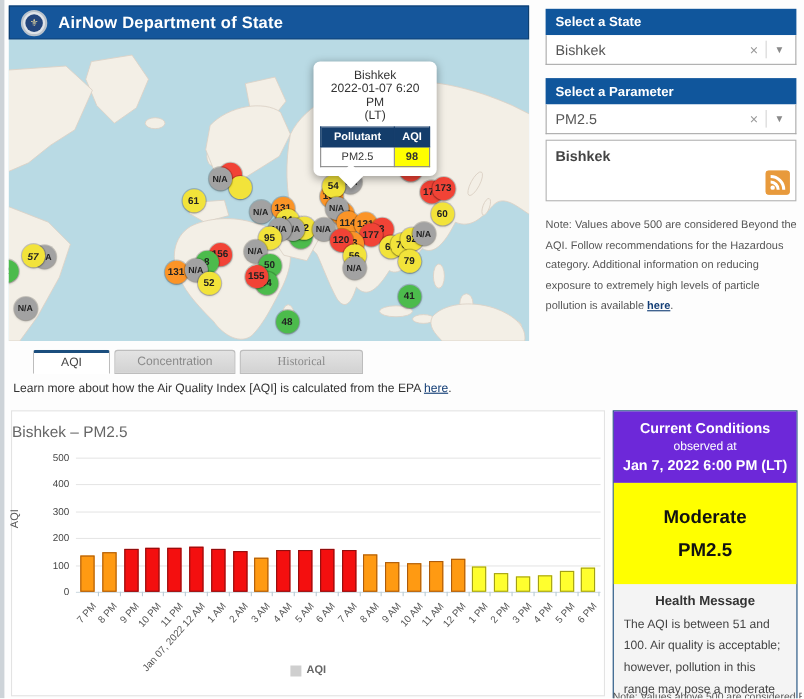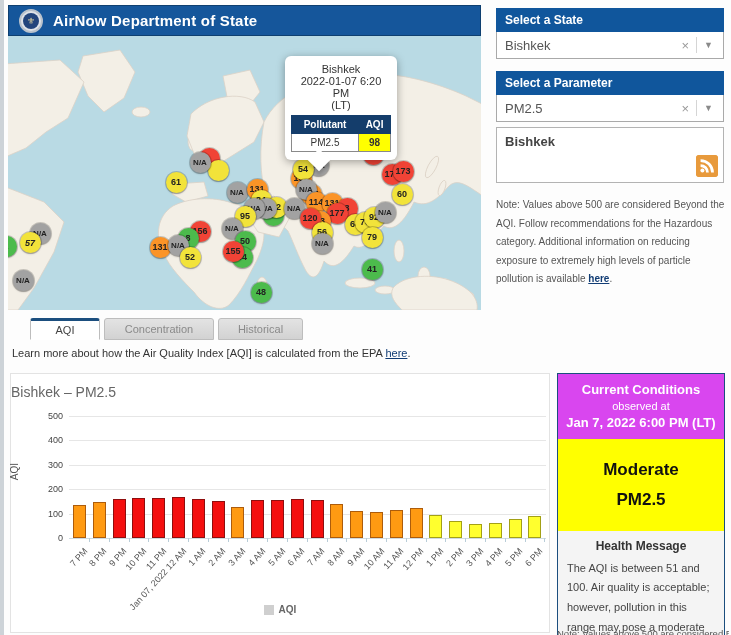--- a/index.html
+++ b/index.html
@@ -60,21 +60,21 @@
   .note-text { position:absolute; left:496px; top:196px; width:230px; font-size:10px; color:#555;
     line-height:1.85; }
   .note-text a, .inline-link { color:#123d75; font-weight:bold; text-decoration:underline; cursor:pointer; }
 
   
   #tabs { position:absolute; left:30px; top:318px; display:flex; gap:4px; }
   .tab { height:22px; display:flex; align-items:center; justify-content:center;
     font-size:11px; border:1px solid #bdbdbd; border-radius:3px 3px 0 0; cursor:pointer;
     background:linear-gradient(#e3e3e3,#d2d2d2); color:#8a8a8a; }
   .tab.active { background:#ffffff; color:#444; border-top:3px solid #1b4e7e; border-bottom:1px solid #fff; }
-  .tab:nth-child(1){ width:70px; } .tab:nth-child(2){ width:110px; } .tab:nth-child(3){ width:85px; }
+  .tab:nth-child(1){ width:70px; } .tab:nth-child(2){ width:110px; } .tab:nth-child(3){ width:112px;font-family:Liberation Serif, serif; }
 
   #learn-more { position:absolute; left:12px; top:347px; font-size:11px; color:#333; }
   #learn-more .inline-link { font-weight:normal; }
 
   
   #chart-panel { position:absolute; left:10px; top:373px; width:540px; height:260px; background:#ffffff;
     border:1px solid #e3e3e3; }
   #chart-title { position:absolute; left:0; top:10px; width:100%; text-align:left; font-size:14px; color:#666; }
   .gridline { position:absolute; height:1px; background:#e6e6e6; left:58px; width:477px; }
   .ytick { position:absolute; width:26px; text-align:right; font-size:9px; color:#444; left:26px; }
@@ -88,21 +88,21 @@
   .xtick-mark { position:absolute; top:164px; width:1px; height:4px; background:#b9cdd8; }
   .xlabel { position:absolute; width:110px; text-align:right; font-size:9px; color:#555;
     transform:rotate(-48deg); transform-origin:right top; white-space:nowrap; }
   #chart-legend { position:absolute; left:0; top:230px; width:100%; display:flex;
     align-items:center; justify-content:center; gap:5px; }
   #chart-legend .swatch { width:10px; height:10px; background:#cfcfcf; }
   #chart-legend .lbl { font-size:10px; color:#666; font-weight:bold; }
 
   
   #cc-panel { position:absolute; left:557px; top:373px; width:168px; border:1px solid #1b4e7e; background:#f4f4f4; }
-  #cc-header { background:#d946ef; color:#fff; text-align:center; padding:8px 6px 9px 6px; }
+  #cc-header { background:#6d28d9; color:#fff; text-align:center; padding:8px 6px 9px 6px; }
   #cc-header .l1 { font-size:13px; font-weight:bold; }
   #cc-header .l2 { font-size:11px; font-weight:normal; margin-top:3px; }
   #cc-header .l3 { font-size:13px; font-weight:bold; margin-top:3px; }
   #cc-aqi { background:#ffff00; text-align:center; padding:16px 6px; color:#111; }
   #cc-aqi div { font-size:17px; font-weight:bold; line-height:1.75; }
   #cc-health { padding:8px 9px 10px 9px; }
   #cc-health .h-title { text-align:center; font-size:12px; font-weight:bold; color:#333; margin-bottom:6px; }
   #cc-health .h-text { font-size:11px; color:#444; line-height:1.8; }
   #cc-note-cut { position:absolute; left:557px; top:628px; width:172px; font-size:9.5px; color:#555;
     white-space:nowrap; overflow:hidden; }
@@ -143,21 +143,21 @@
         <ellipse cx="424" cy="131" rx="4" ry="12" transform="rotate(28 424 131)"></ellipse>
         <ellipse cx="434" cy="152" rx="3" ry="8" transform="rotate(20 434 152)"></ellipse>
         <ellipse cx="452" cy="260" rx="14" ry="6"></ellipse>
         <path d="M385,252 C395,240 420,237 441,244 C461,251 471,262 469,274 L394,274 C387,267 381,260 385,252 Z"></path>
       </g>
     </svg>
 
     <div id="map-markers">
         <div class="marker m-green" style="left: -12.5px; top: 199.5px;">2</div>
         <div class="marker m-na" style="left: 21.5px; top: 186.5px;">N/A</div>
-        <div class="marker m-yellow" style="left: 11.5px; top: 196px; font-style: italic;">57</div>
+        <div class="marker m-yellow" style="left: 11.5px; top: 186px; font-style: italic;">57</div>
         <div class="marker m-na" style="left: 4.5px; top: 233.5px;">N/A</div>
         <div class="marker m-red" style="left: 190.5px; top: 111.5px;"></div>
         <div class="marker m-yellow" style="left: 199.5px; top: 123.5px;"></div>
         <div class="marker m-na" style="left: 181.5px; top: 115.5px;">N/A</div>
         <div class="marker m-yellow" style="left: 157.5px; top: 135.5px;">61</div>
         <div class="marker m-na" style="left: 218.5px; top: 145.5px;">N/A</div>
         <div class="marker m-orange" style="left: 238.5px; top: 142.5px;">131</div>
         <div class="marker m-yellow" style="left: 242.5px; top: 153.5px;">84</div>
         <div class="marker m-green" style="left: 254.5px; top: 168.5px;"></div>
         <div class="marker m-yellow" style="left: 257.5px; top: 160.5px;">52</div>

